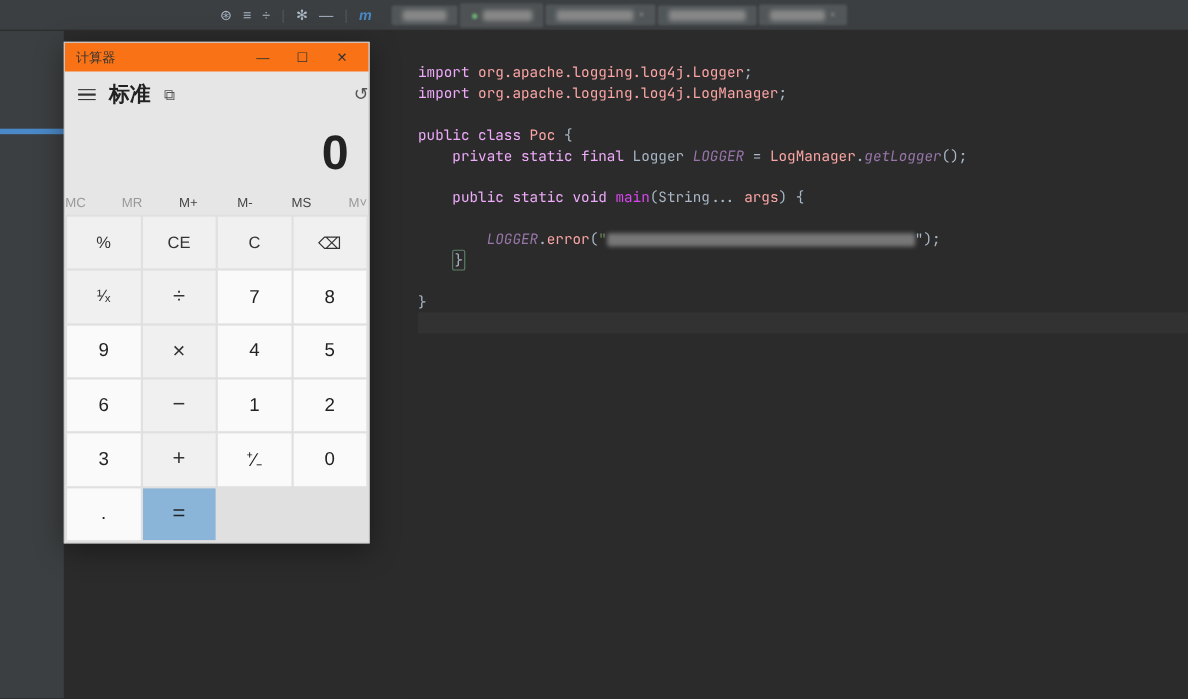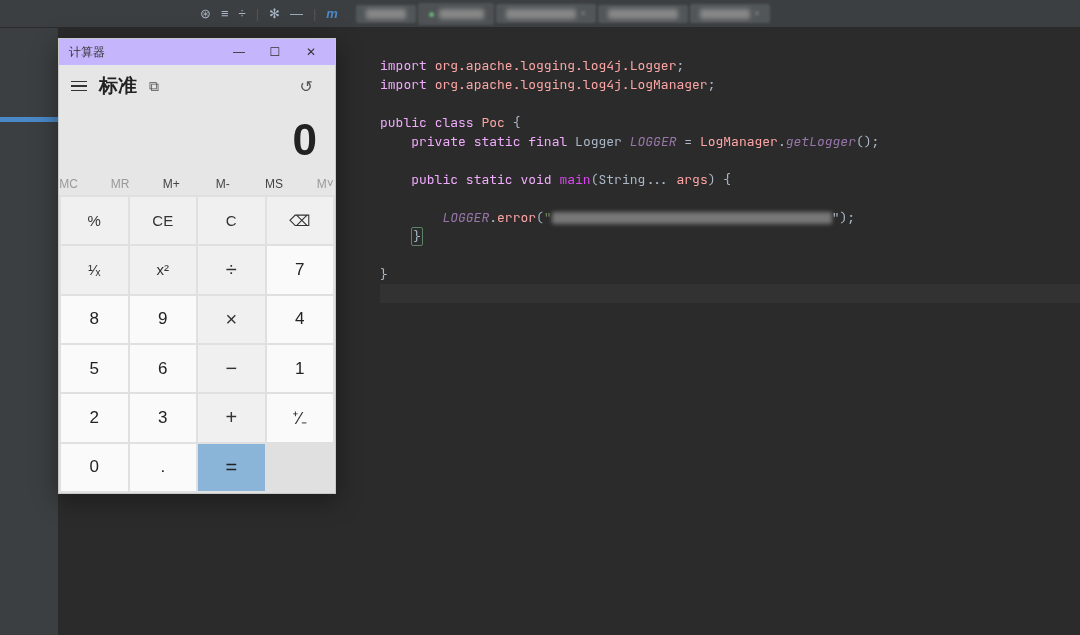--- a/index.html
+++ b/index.html
@@ -96,35 +96,35 @@
     background: #e6e6e6;
     border: 1px solid #c8c8c8;
     box-shadow: 0 6px 24px rgba(0,0,0,0.4);
     display: flex;
     flex-direction: column;
   }
   .calc-titlebar {
     height: 26px;
     display: flex;
     align-items: center;
-    background: #c4b5fd;
+    background: #f97316;
     padding: 0 6px;
     font-size: 12px;
     color: #333;
   }
   .calc-titlebar .title { margin-left:4px;}
   .calc-titlebar .win-btns { margin-left:auto; display:flex; }
   .calc-titlebar .win-btn {
     width: 36px; height: 26px;
     display:flex; align-items:center; justify-content:center;
     font-size: 12px; color:#333; cursor:pointer;
   }
   .calc-header {
     display:flex; align-items:center; gap:12px;
-    padding: 8px 22px 4px 12px;
+    padding: 8px 0 4px 12px;
   }
   .hamburger { width:16px; display:flex; flex-direction:column; gap:3px; cursor:pointer;}
   .hamburger div { height:1.5px; background:#333;}
   .calc-mode { font-size: 19px; font-weight:700; color:#222;}
   .pin-icon { font-size:14px; color:#555; cursor:pointer;}
   .history-icon { margin-left:auto; font-size:16px; color:#555; cursor:pointer;}
   .calc-display {
     text-align:right;
     font-size: 44px;
     font-weight: 600;
@@ -250,21 +250,20 @@
     <div class="enabled">MS</div>
     <div>M˅</div>
   </div>
   <div class="calc-grid">
     <div class="calc-btn func">%</div>
     <div class="calc-btn func">CE</div>
     <div class="calc-btn func">C</div>
     <div class="calc-btn func">⌫</div>
 
     <div class="calc-btn func">¹⁄ₓ</div>
-    <div class="calc-btn func">x²</div>
     <div class="calc-btn func op">÷</div>
 
     <div class="calc-btn num">7</div>
     <div class="calc-btn num">8</div>
     <div class="calc-btn num">9</div>
     <div class="calc-btn func op">×</div>
 
     <div class="calc-btn num">4</div>
     <div class="calc-btn num">5</div>
     <div class="calc-btn num">6</div>

